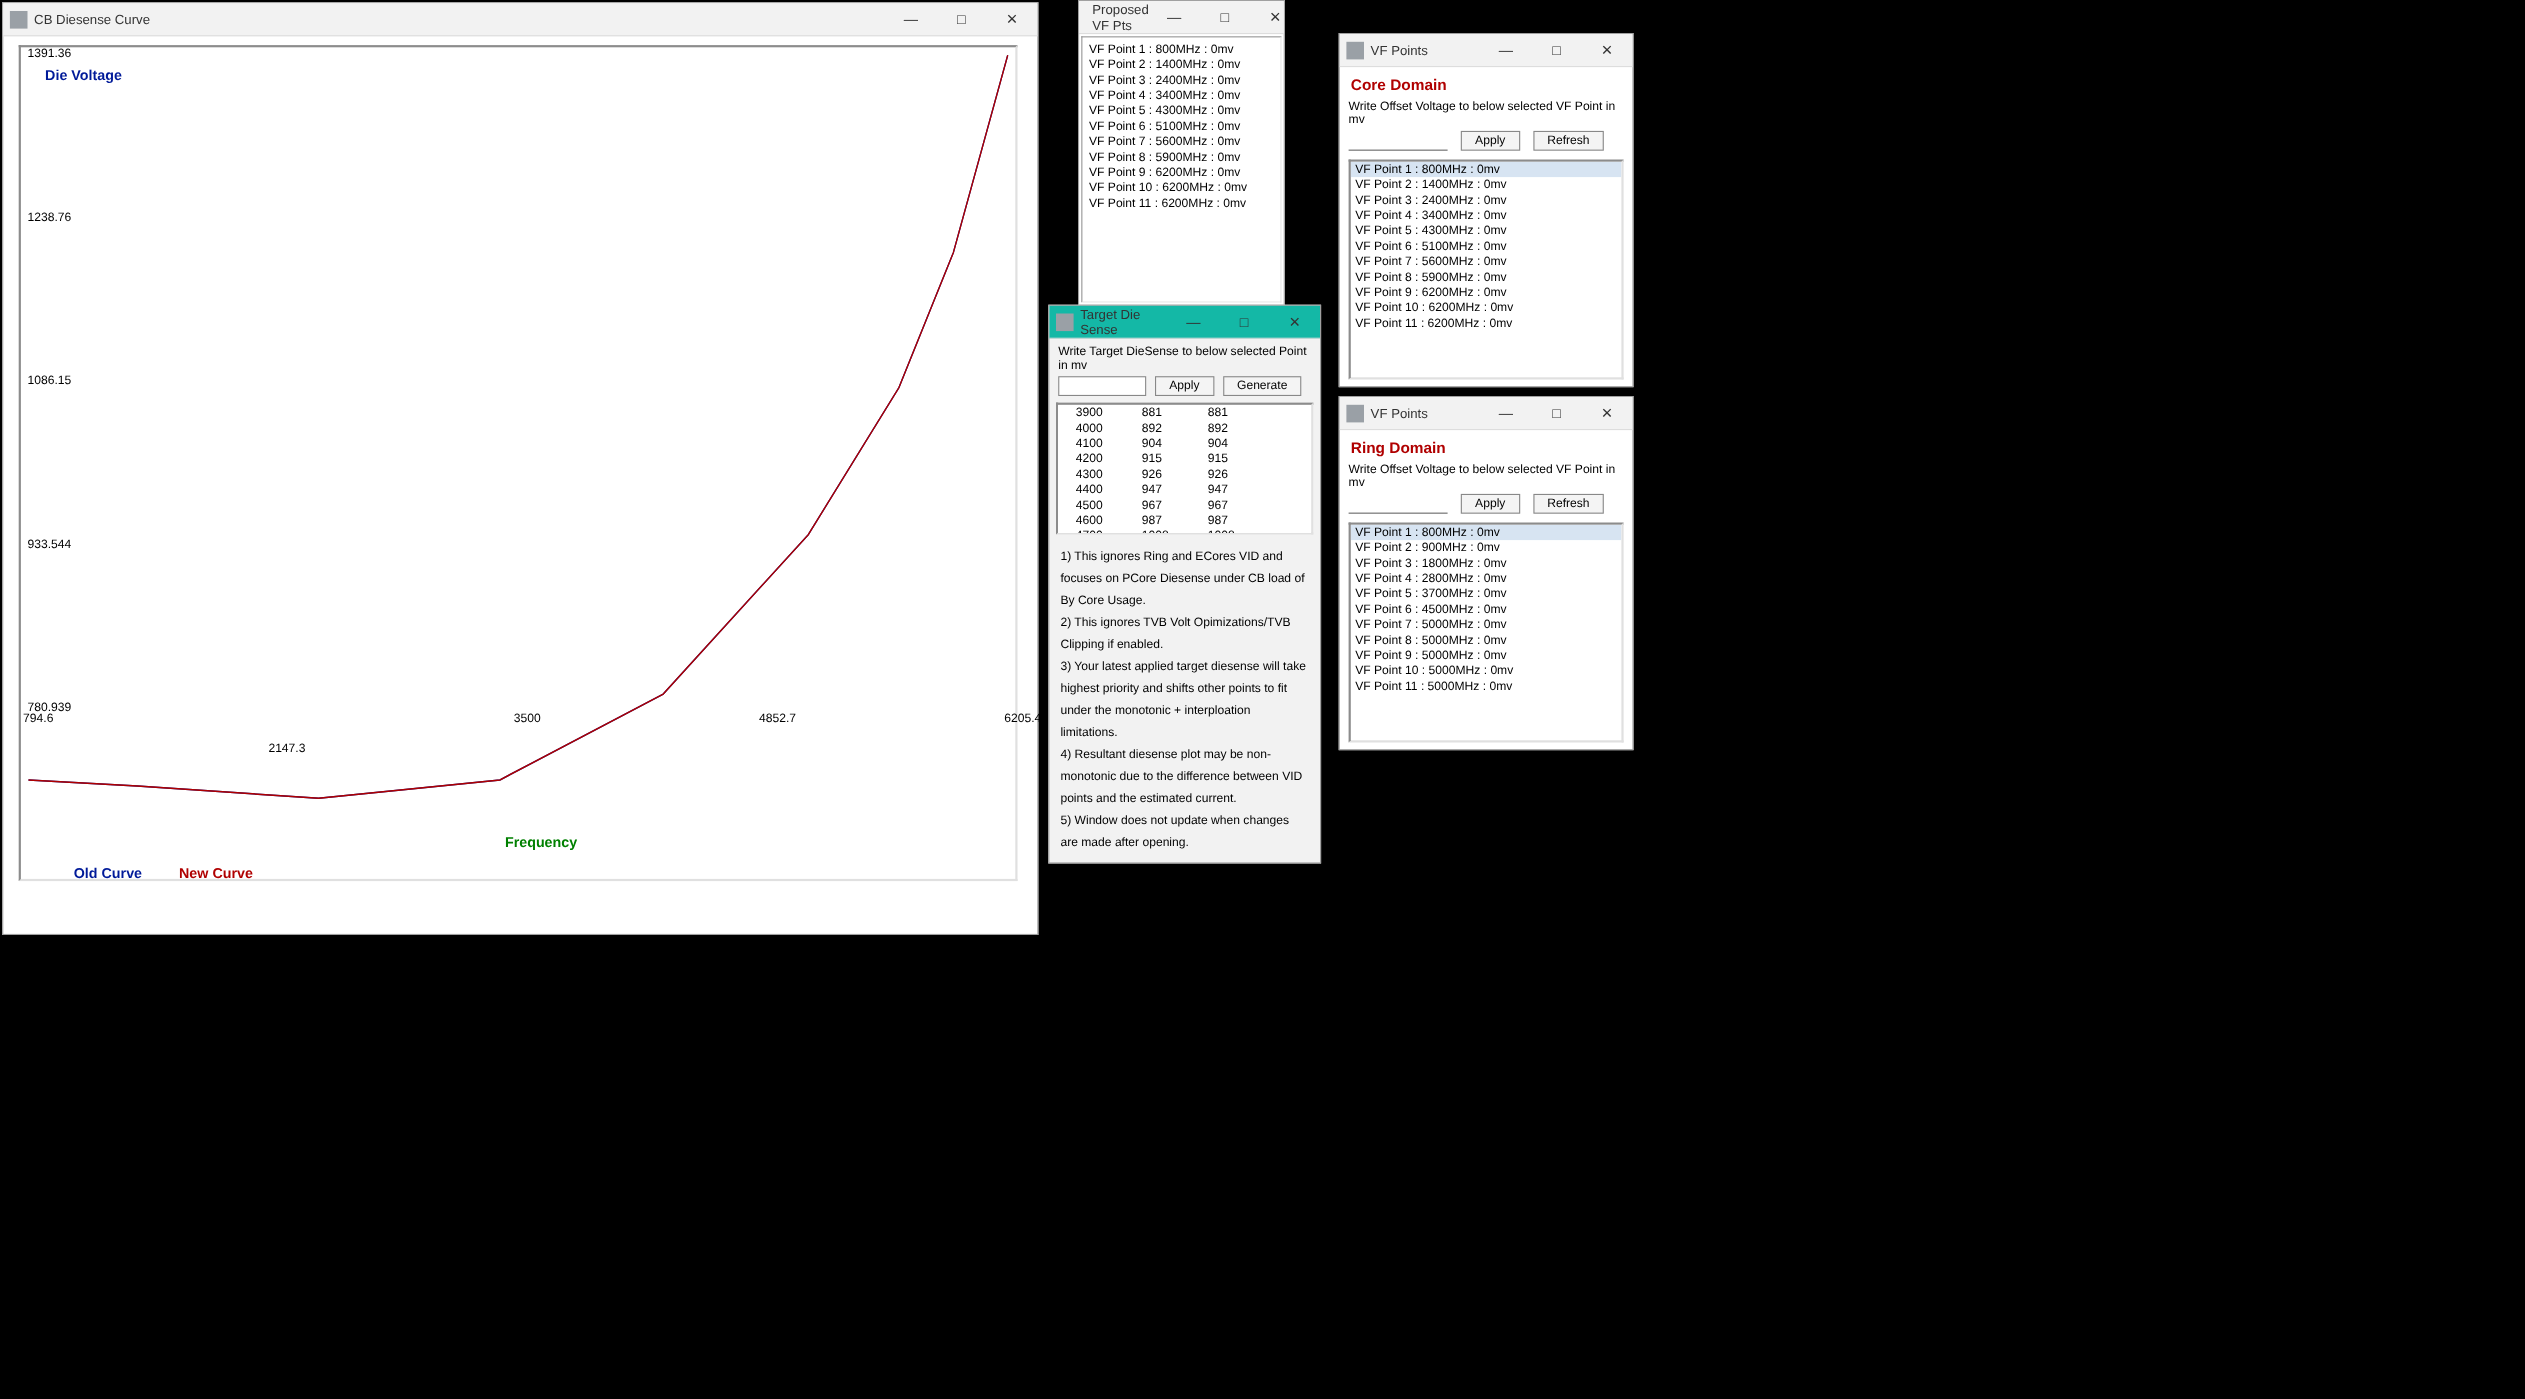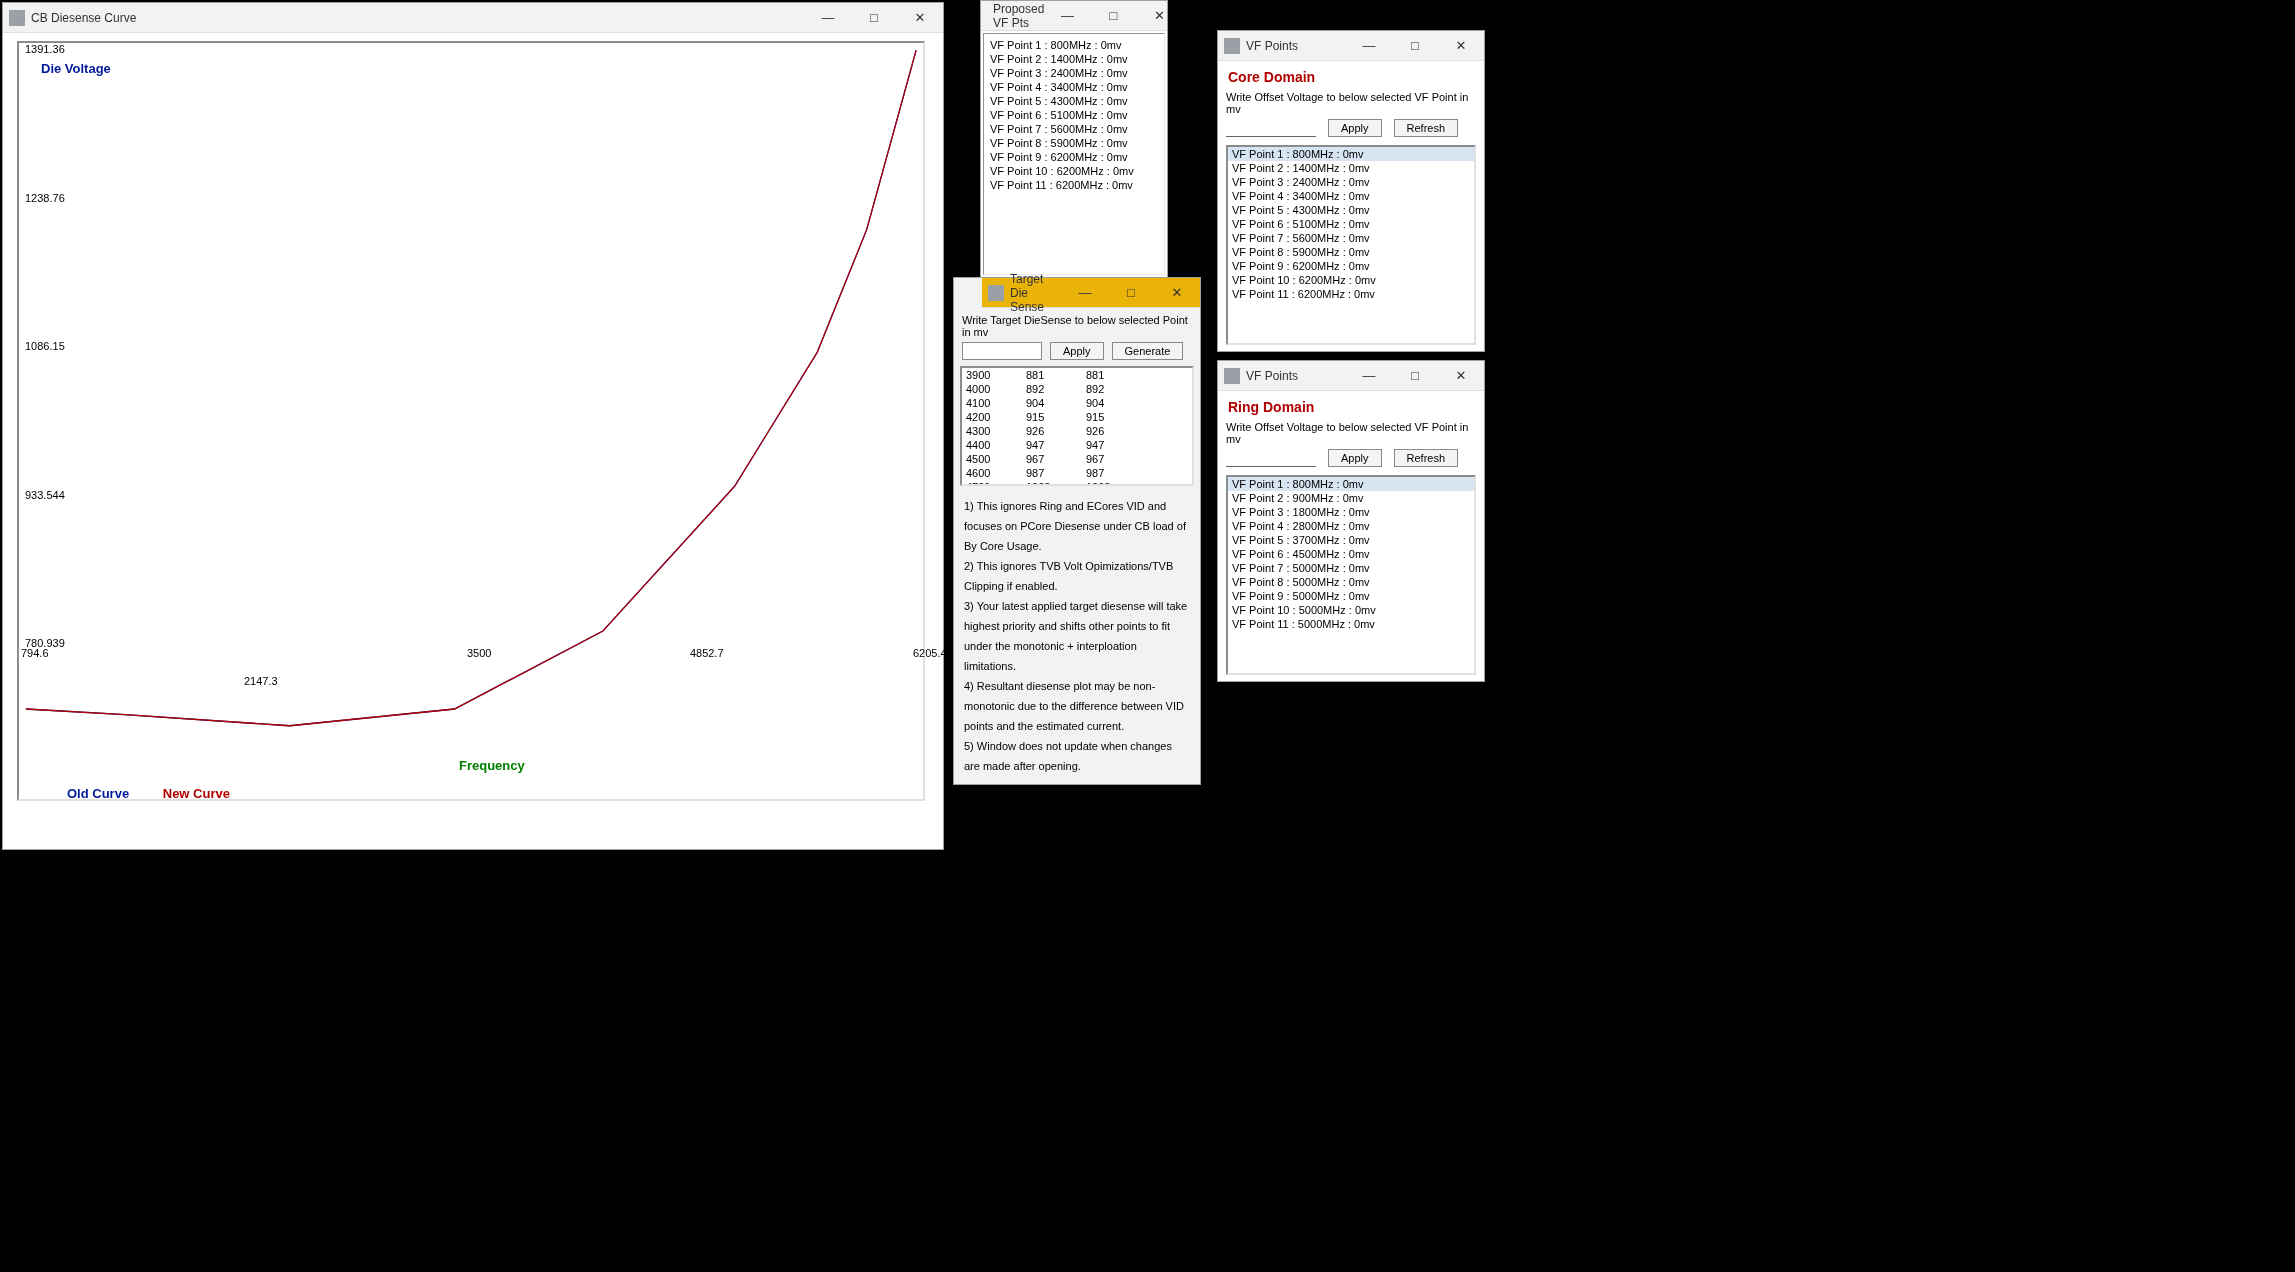--- a/index.html
+++ b/index.html
@@ -51,36 +51,36 @@
   }
   #chart-hscroll-inner { width: 3000px; height: 1px; }
 
   
   #win-proposed { left: 980px; top: 0px; width: 188px; height: 278px; }
   #proposed-body { flex: 1; padding: 4px 6px; border: 1px inset #e8e8e8; margin: 2px; overflow: auto; }
   #proposed-body .row { font-size: 11px; color: #000; line-height: 14px; white-space: nowrap; }
 
   
   #win-target { left: 953px; top: 277px; width: 248px; height: 508px; background:#f2f2f2; }
-  #win-target .titlebar { background:#eab308;margin-left:28px; }
+  #win-target .titlebar { background:#14b8a6; }
   #target-ctrl { padding: 6px 8px 4px 8px; font-size: 11px; }
   #target-ctrl .lbl { color: #000; margin-bottom: 4px; }
   #target-ctrl .row2 { display: flex; align-items: center; gap: 8px; }
   #target-ctrl input[type=text] {
     width: 80px; height: 18px; font-size: 11px; border: 1px solid #888; background:#fff;
   }
   .btn {
     border: 1px solid #888; background: #f4f4f4; font-size: 11px; padding: 2px 12px;
   }
   #target-table {
     flex: 1; margin: 2px 6px 4px 6px; border: 2px inset #e0e0e0; background:#fff;
     overflow: auto; font-size: 11px;
   }
   #target-table .trow { display: flex; line-height: 14px; }
-  #target-table .c { width: 60px; padding-left: 4px; }
+  #target-table .c { width: 60px; padding-left: 16px; }
 
   #target-notes {
     font-size: 11px; color: #000; padding: 6px 10px 8px 10px; line-height: 20px;
   }
 
   
   .vfwin { width: 268px; }
   #win-vf-core { left: 1217px; top: 30px; height: 322px; }
   #win-vf-ring { left: 1217px; top: 360px; height: 322px; }
   .vf-body { flex: 1; padding: 6px 8px; display: flex; flex-direction: column; }

